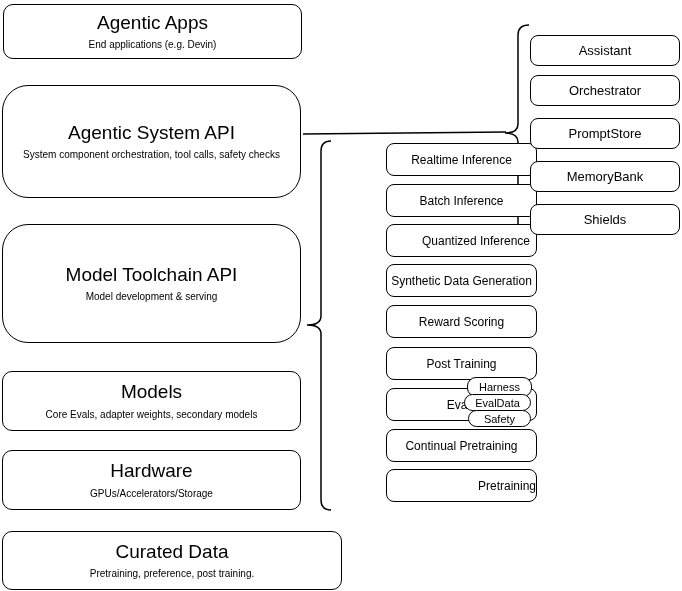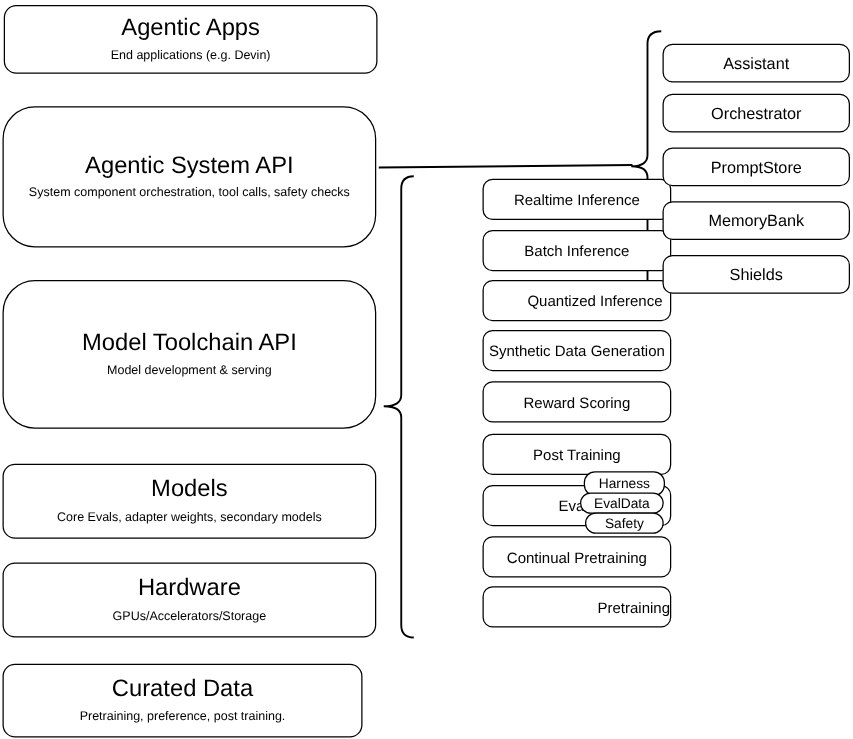--- a/index.html
+++ b/index.html
@@ -15,21 +15,21 @@
     justify-content:center; align-items:center; text-align:center; z-index:2;
   }
   .title { font-size:19px; line-height:1.2; }
   .subtitle { font-size:10px; line-height:1.2; margin-top:5px; padding:0 8px; }
   
   .l0 { left:3px;  top:4px;   width:299px; height:55px;  border-radius:10px; }
   .l1 { left:2px;  top:85px;  width:299px; height:113px; border-radius:26px; }
   .l2 { left:2px;  top:224px; width:299px; height:119px; border-radius:26px; }
   .l3 { left:2px;  top:371px; width:299px; height:60px;  border-radius:10px; }
   .l4 { left:2px;  top:450px; width:299px; height:60px;  border-radius:10px; }
-  .l5 { left:2px;  top:531px; width:288px; height:59px;  border-radius:10px; }
+  .l5 { left:2px;  top:531px; width:340px; height:59px;  border-radius:10px; }
   
   .mid { left:346px; width:151px; height:33px; border-radius:8px; font-size:12px;margin-left:40px; }
   .m0 { top:143px; } .m1 { top:184px; } .m2 { top:224px;padding-left:29px; }
   .m3 { top:264px; } .m4 { top:305px; } .m5 { top:347px; }
   .m6 { top:388px; } .m7 { top:429px; } .m8 { top:469px;align-items:flex-end; }
   
   .rgt { left:530px; width:150px; height:31px; border-radius:8px; font-size:13px; }
   .r0 { top:35px; } .r1 { top:75px; } .r2 { top:118px; }
   .r3 { top:161px; } .r4 { top:204px; }
   

